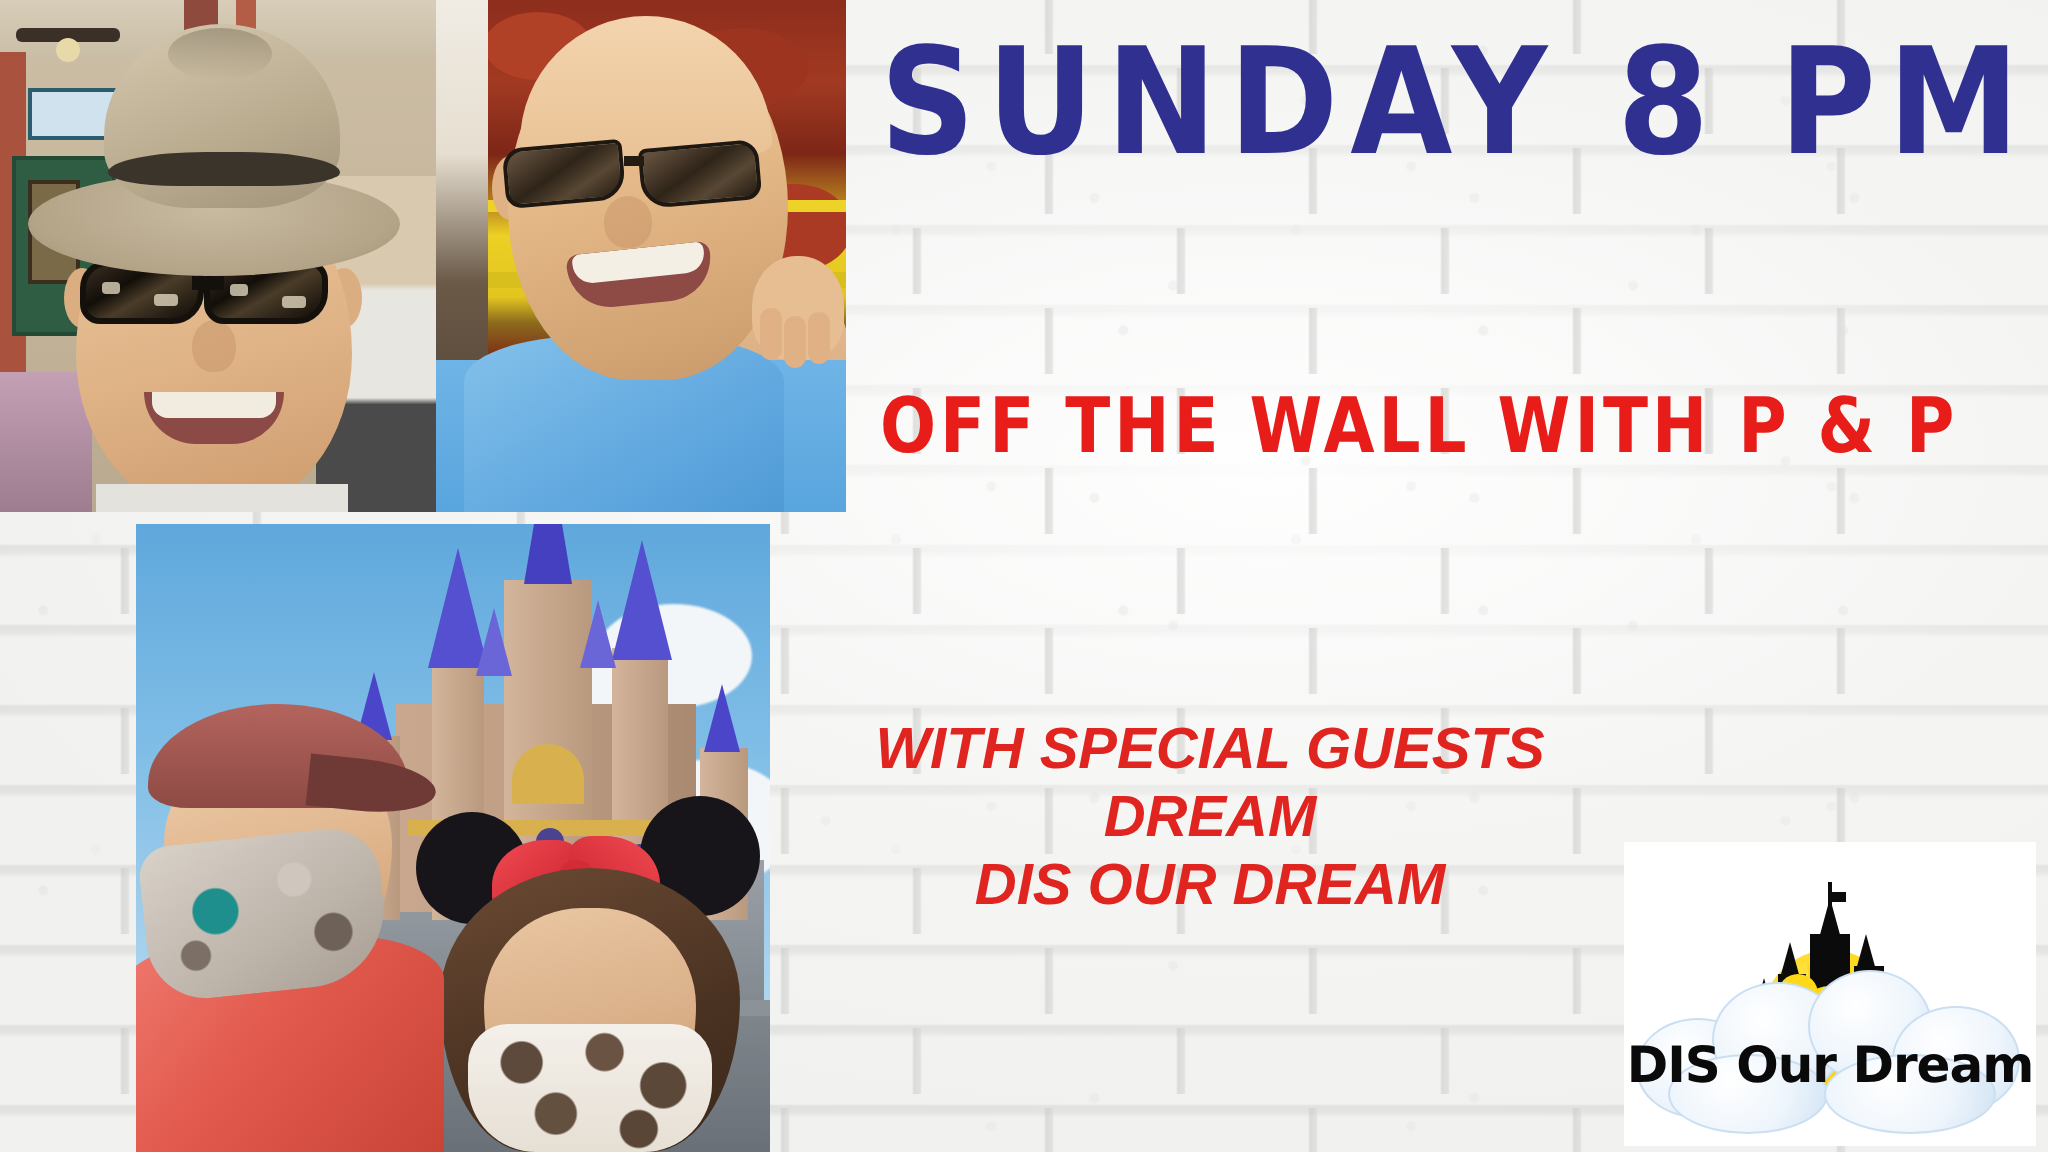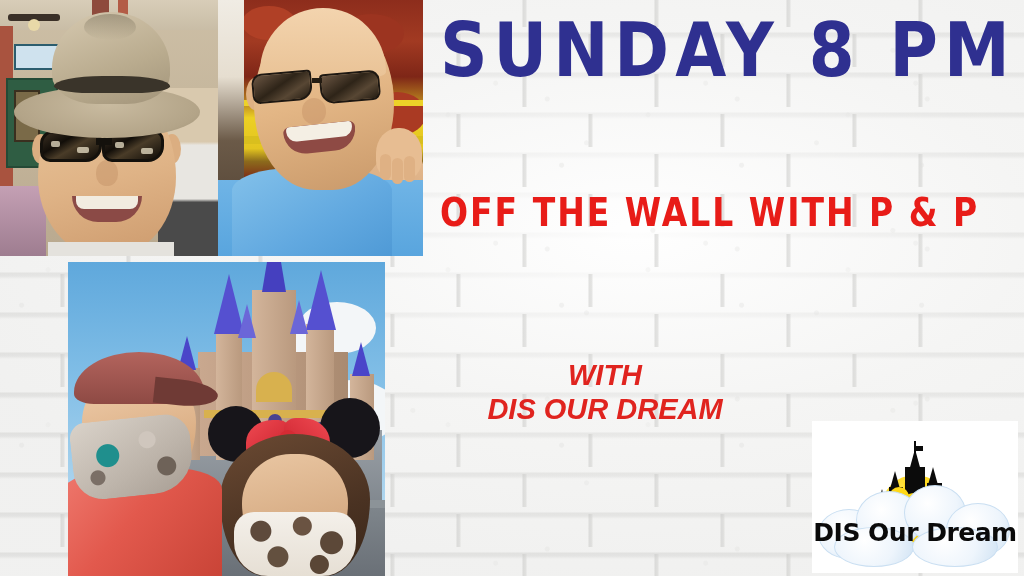--- a/index.html
+++ b/index.html
@@ -457,21 +457,22 @@
       <div class="p3-m-cap"></div>
       <div class="p3-m-brim"></div>
     </div>
   </div>
 
   <div class="txt" id="title-sunday">SUNDAY 8 PM</div>
 
   <div class="txt" id="subtitle-offthewall">OFF THE WALL WITH P &amp; P</div>
 
   <div id="guest-block">
-    <div>WITH</div>
+    <div>WITH SPECIAL GUESTS</div>
+    <div>DREAM</div>
     <div>DIS OUR DREAM</div>
   </div>
 
   <div id="logo-box">
     <div class="logo-inner">
       <div class="sun" id="sun-rays">
         <div class="sun-core"></div>
       <div class="ray" style="transform: rotate(0deg) translateY(-30px);"></div>
           <div class="ray" style="transform: rotate(22.5deg) translateY(-30px);"></div>
           <div class="ray" style="transform: rotate(45deg) translateY(-30px);"></div>

